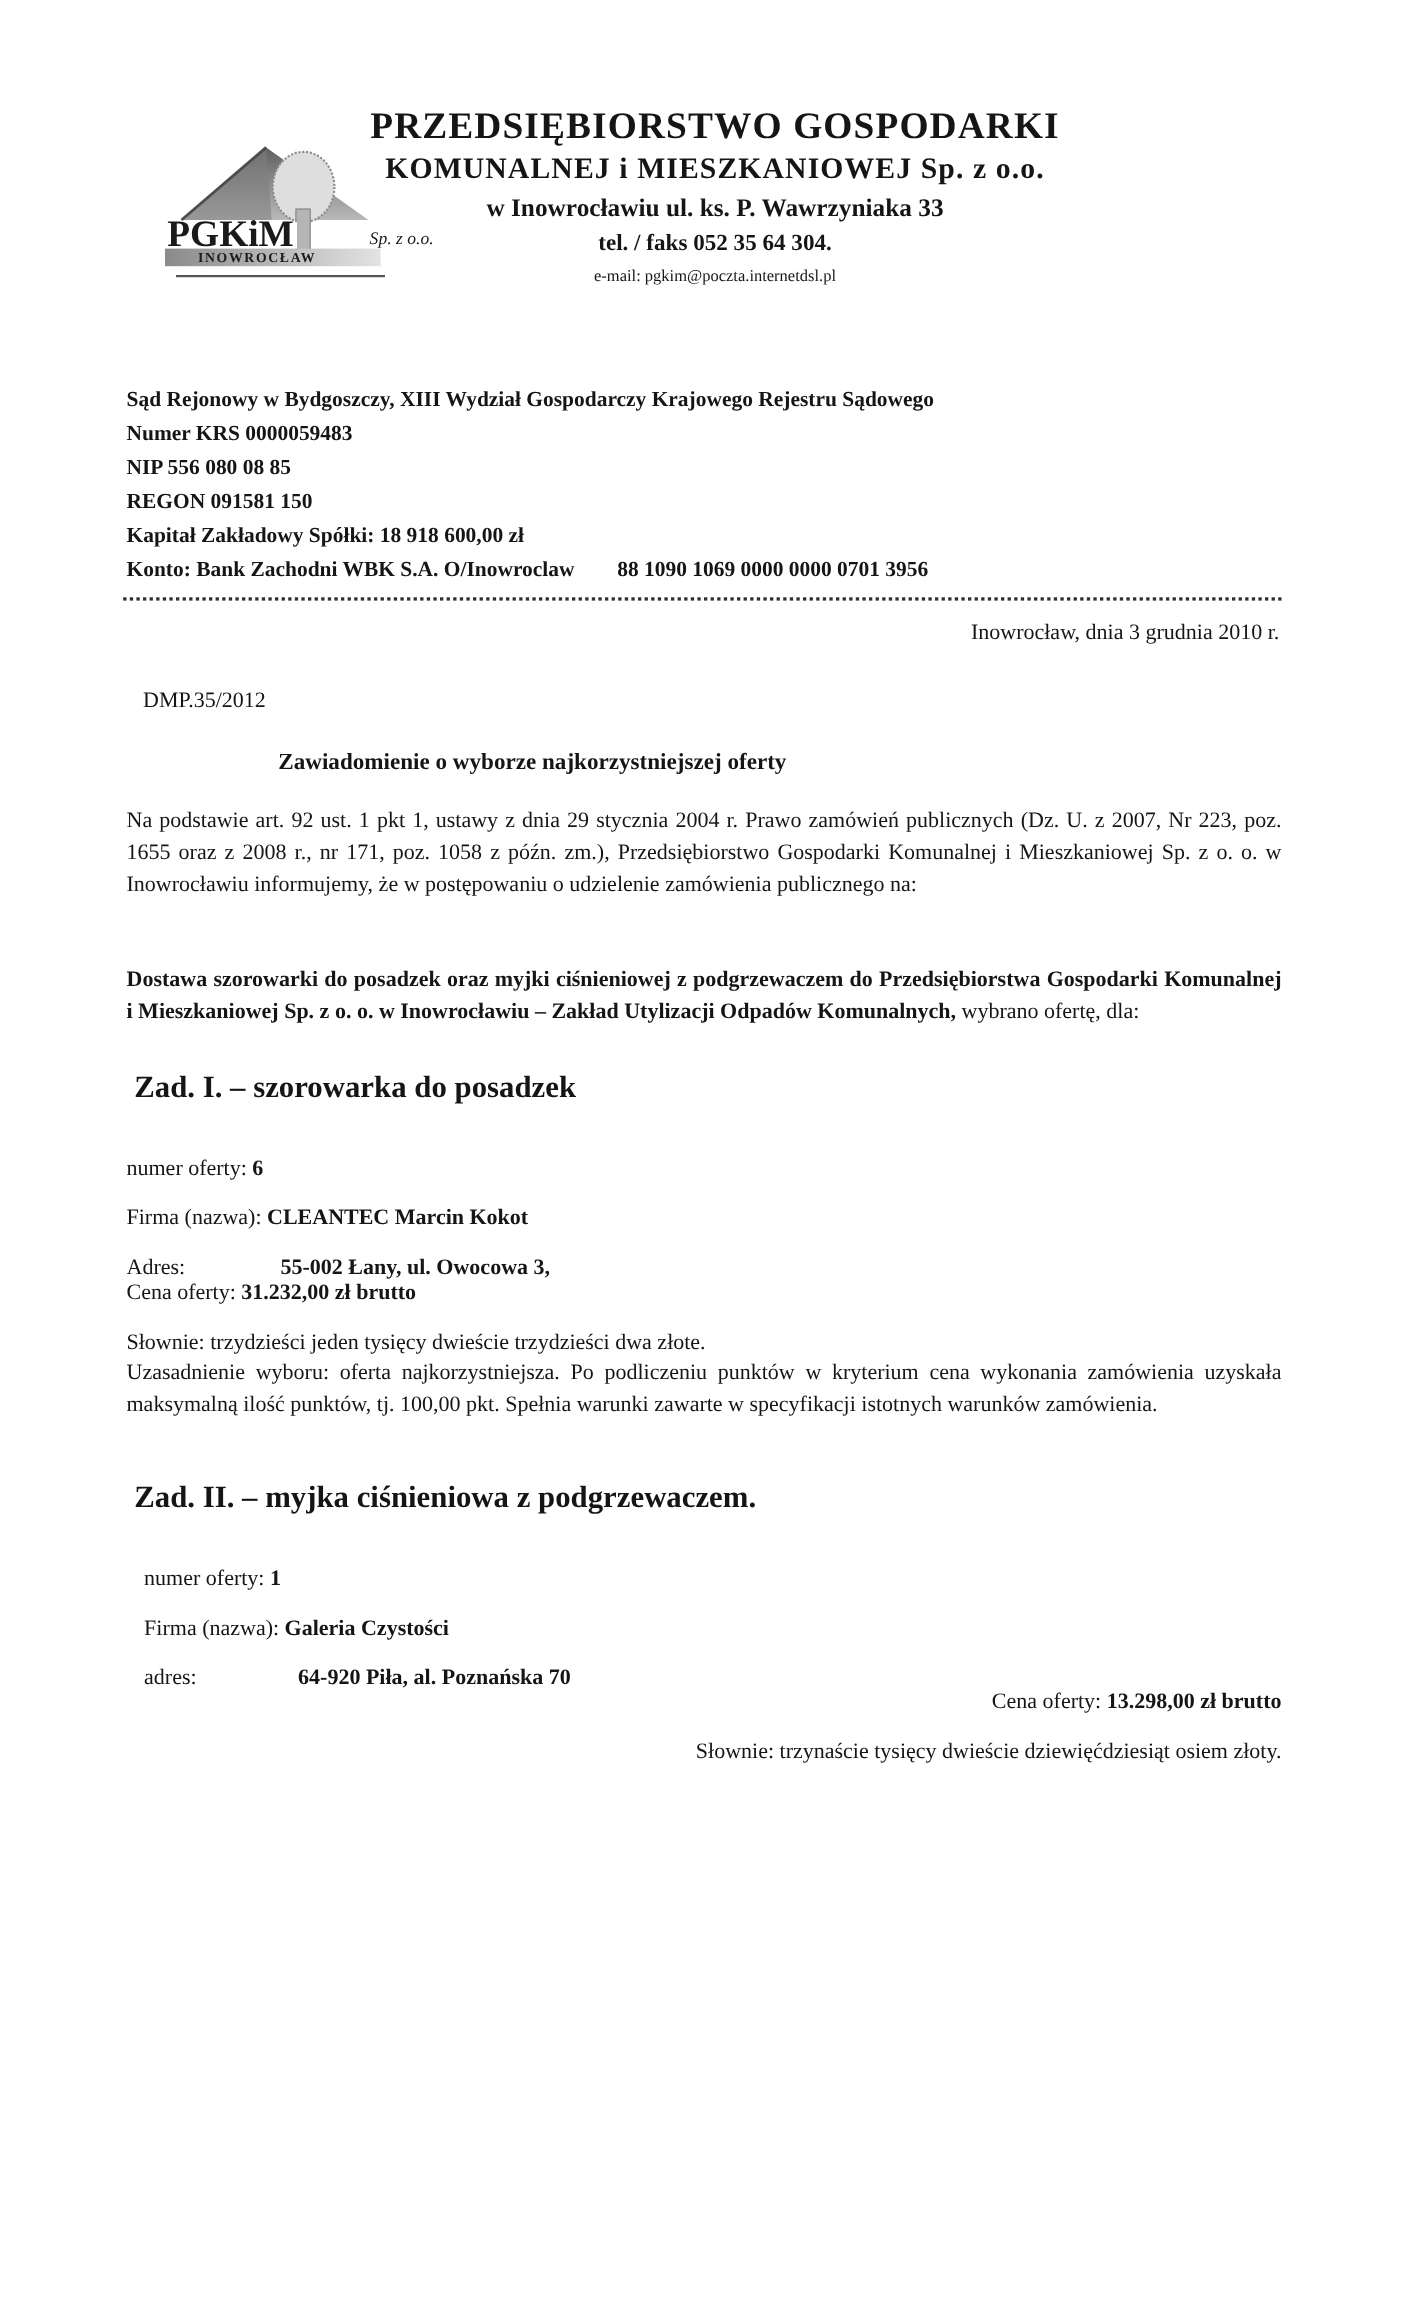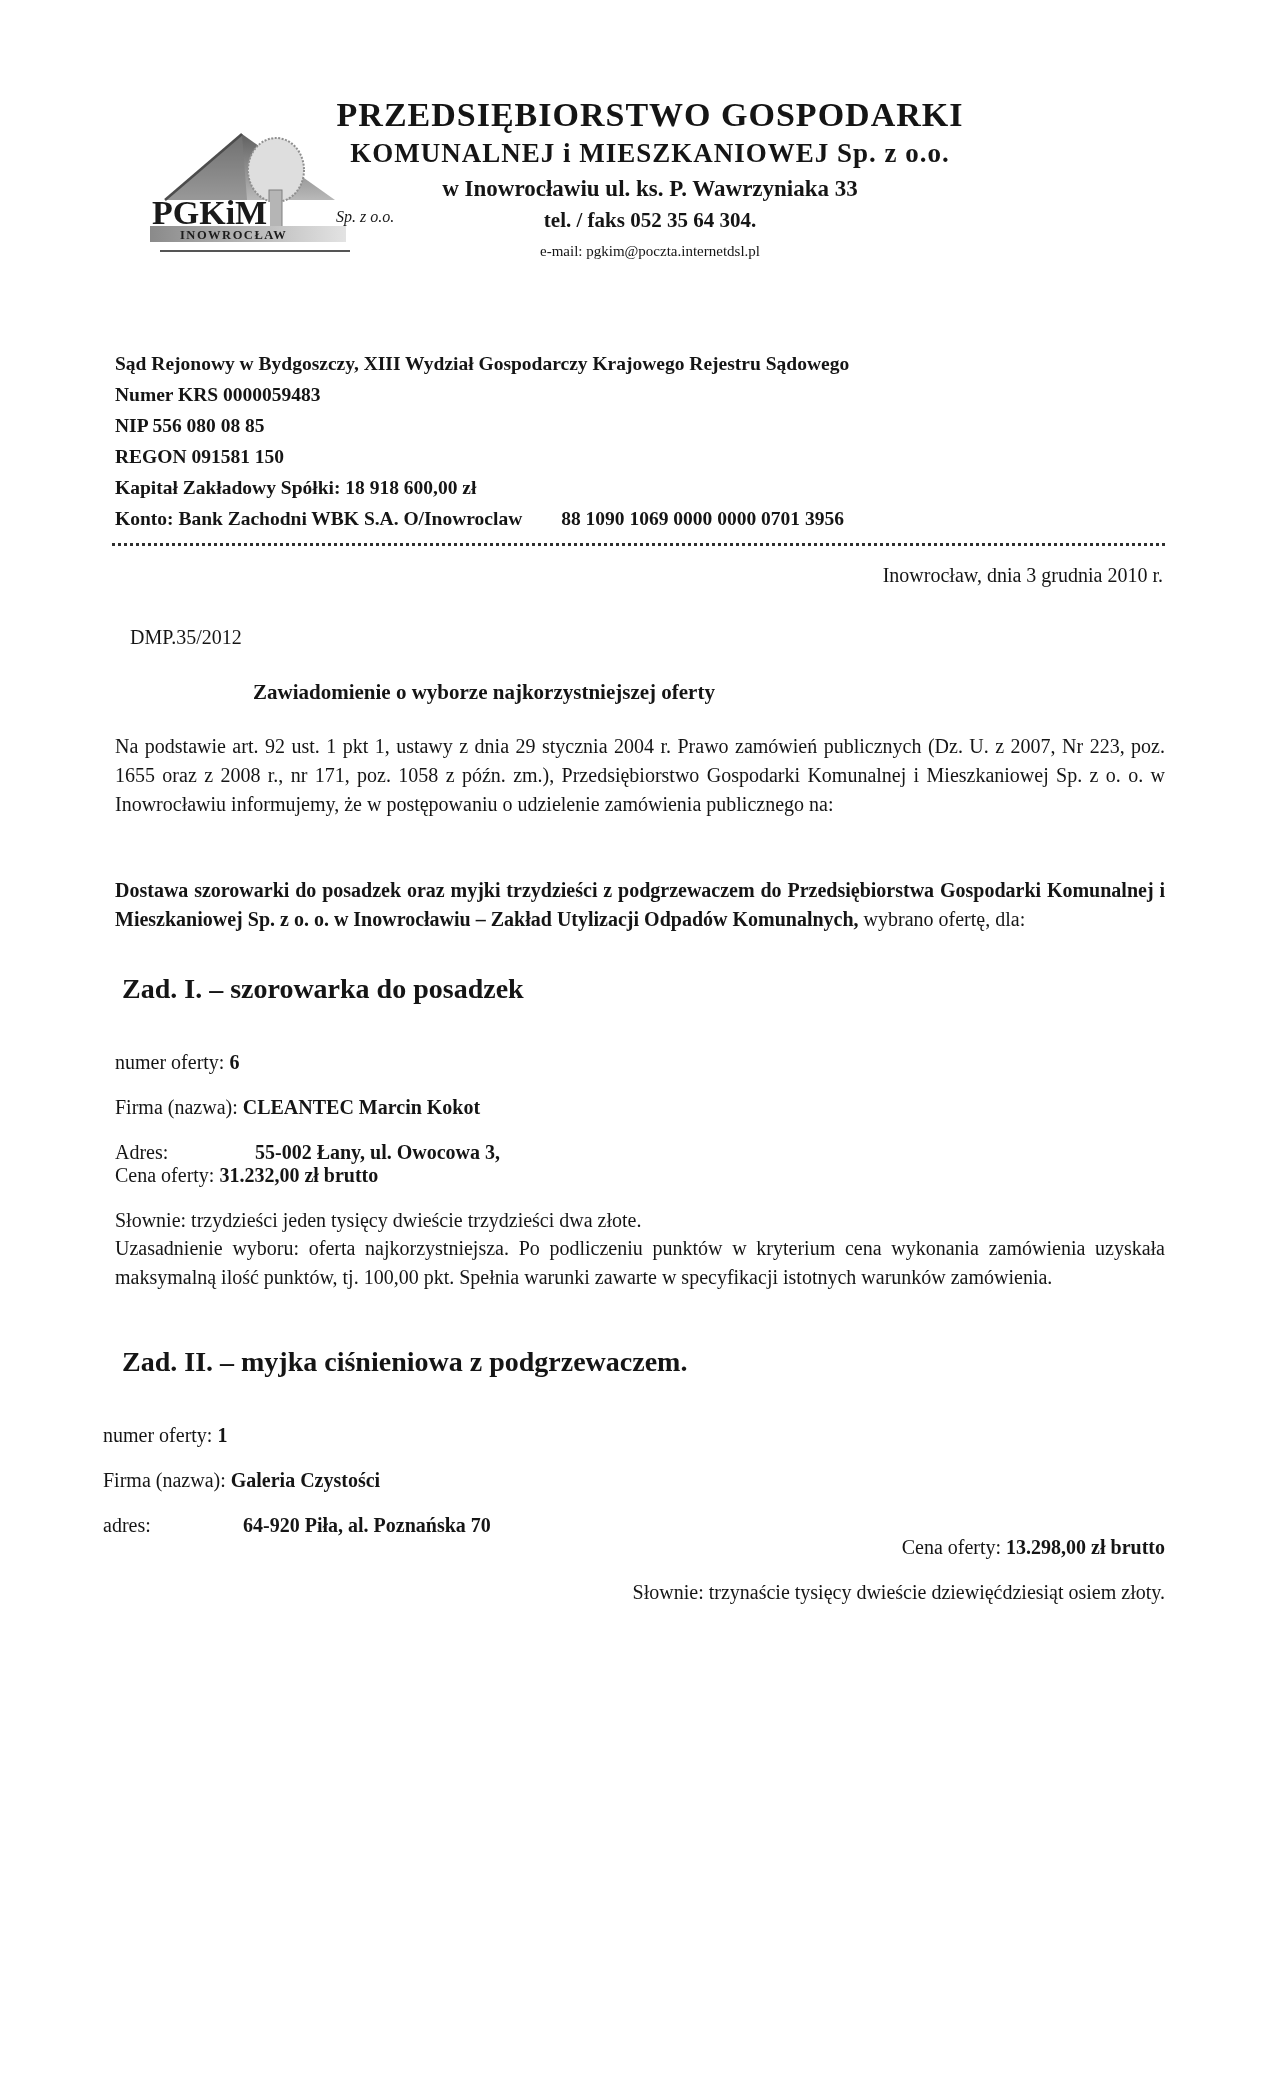--- a/index.html
+++ b/index.html
@@ -34,21 +34,21 @@
   .para{margin:0;font-size:20px;line-height:29px;}
   .just{text-align:justify;}
   .intro{left:115px;top:732px;width:1050px;}
   .subject{left:115px;top:876px;width:1050px;}
   .zad{font-weight:bold;font-size:28px;}
   .zad1{left:122px;top:973px;}
   .zad2{left:122px;top:1346px;}
   .block1{left:115px;top:1032px;width:1050px;}
   .price1{left:115px;top:1145px;width:1050px;}
   .uzas{left:115px;top:1234px;width:1050px;}
-  .block2{left:103px;top:1405px;width:1050px;font-family:Liberation Serif, serif;}
+  .block2{left:131px;top:1405px;width:1050px;font-family:Liberation Serif, serif;}
   .price2{left:115px;top:1517px;width:1050px;text-align:right;}
   .line{font-size:20px;line-height:29px;margin-top:16px;}
   .b{font-weight:bold;}
   .lbl-col{display:inline-block;width:140px;}
 </style>
 </head>
 <body>
 
 <div class="page">
 
@@ -102,21 +102,21 @@
     </div>
   </div>
 
   <div class="abs dotted"></div>
   <div class="abs dateline">Inowrocław, dnia 3 grudnia 2010 r.</div>
   <div class="abs ref">DMP.35/2012</div>
   <div class="abs doc-title">Zawiadomienie o wyborze najkorzystniejszej oferty</div>
 
   <p class="abs para just intro">Na podstawie art. 92 ust. 1 pkt 1, ustawy z dnia 29 stycznia 2004 r. Prawo zamówień publicznych (Dz. U. z 2007, Nr 223, poz. 1655 oraz z 2008 r., nr 171, poz. 1058 z późn. zm.), Przedsiębiorstwo Gospodarki Komunalnej i Mieszkaniowej Sp. z o. o. w Inowrocławiu informujemy, że w postępowaniu o udzielenie zamówienia publicznego na:</p>
 
-  <p class="abs para just subject"><span class="b">Dostawa szorowarki do posadzek oraz myjki trzydzieści z podgrzewaczem do Przedsiębiorstwa Gospodarki Komunalnej i Mieszkaniowej Sp. z o. o. w Inowrocławiu – Zakład Utylizacji Odpadów Komunalnych,</span><span> wybrano ofertę, dla:</span></p>
+  <p class="abs para just subject"><span class="b">Dostawa szorowarki do posadzek oraz myjki ciśnieniowej z podgrzewaczem do Przedsiębiorstwa Gospodarki Komunalnej i Mieszkaniowej Sp. z o. o. w Inowrocławiu – Zakład Utylizacji Odpadów Komunalnych,</span><span> wybrano ofertę, dla:</span></p>
 
   <div class="abs zad zad1">Zad. I. – szorowarka do posadzek</div>
 
   <div class="abs block1">
     <div class="line"><span>numer oferty: </span><span class="b">6</span></div>
     <div class="line"><span>Firma (nazwa): </span><span class="b">CLEANTEC Marcin Kokot</span></div>
     <div class="line"><span class="lbl-col">Adres:</span><span class="b">55-002 Łany,  ul. Owocowa 3,</span></div>
   </div>
 
   <div class="abs price1">

